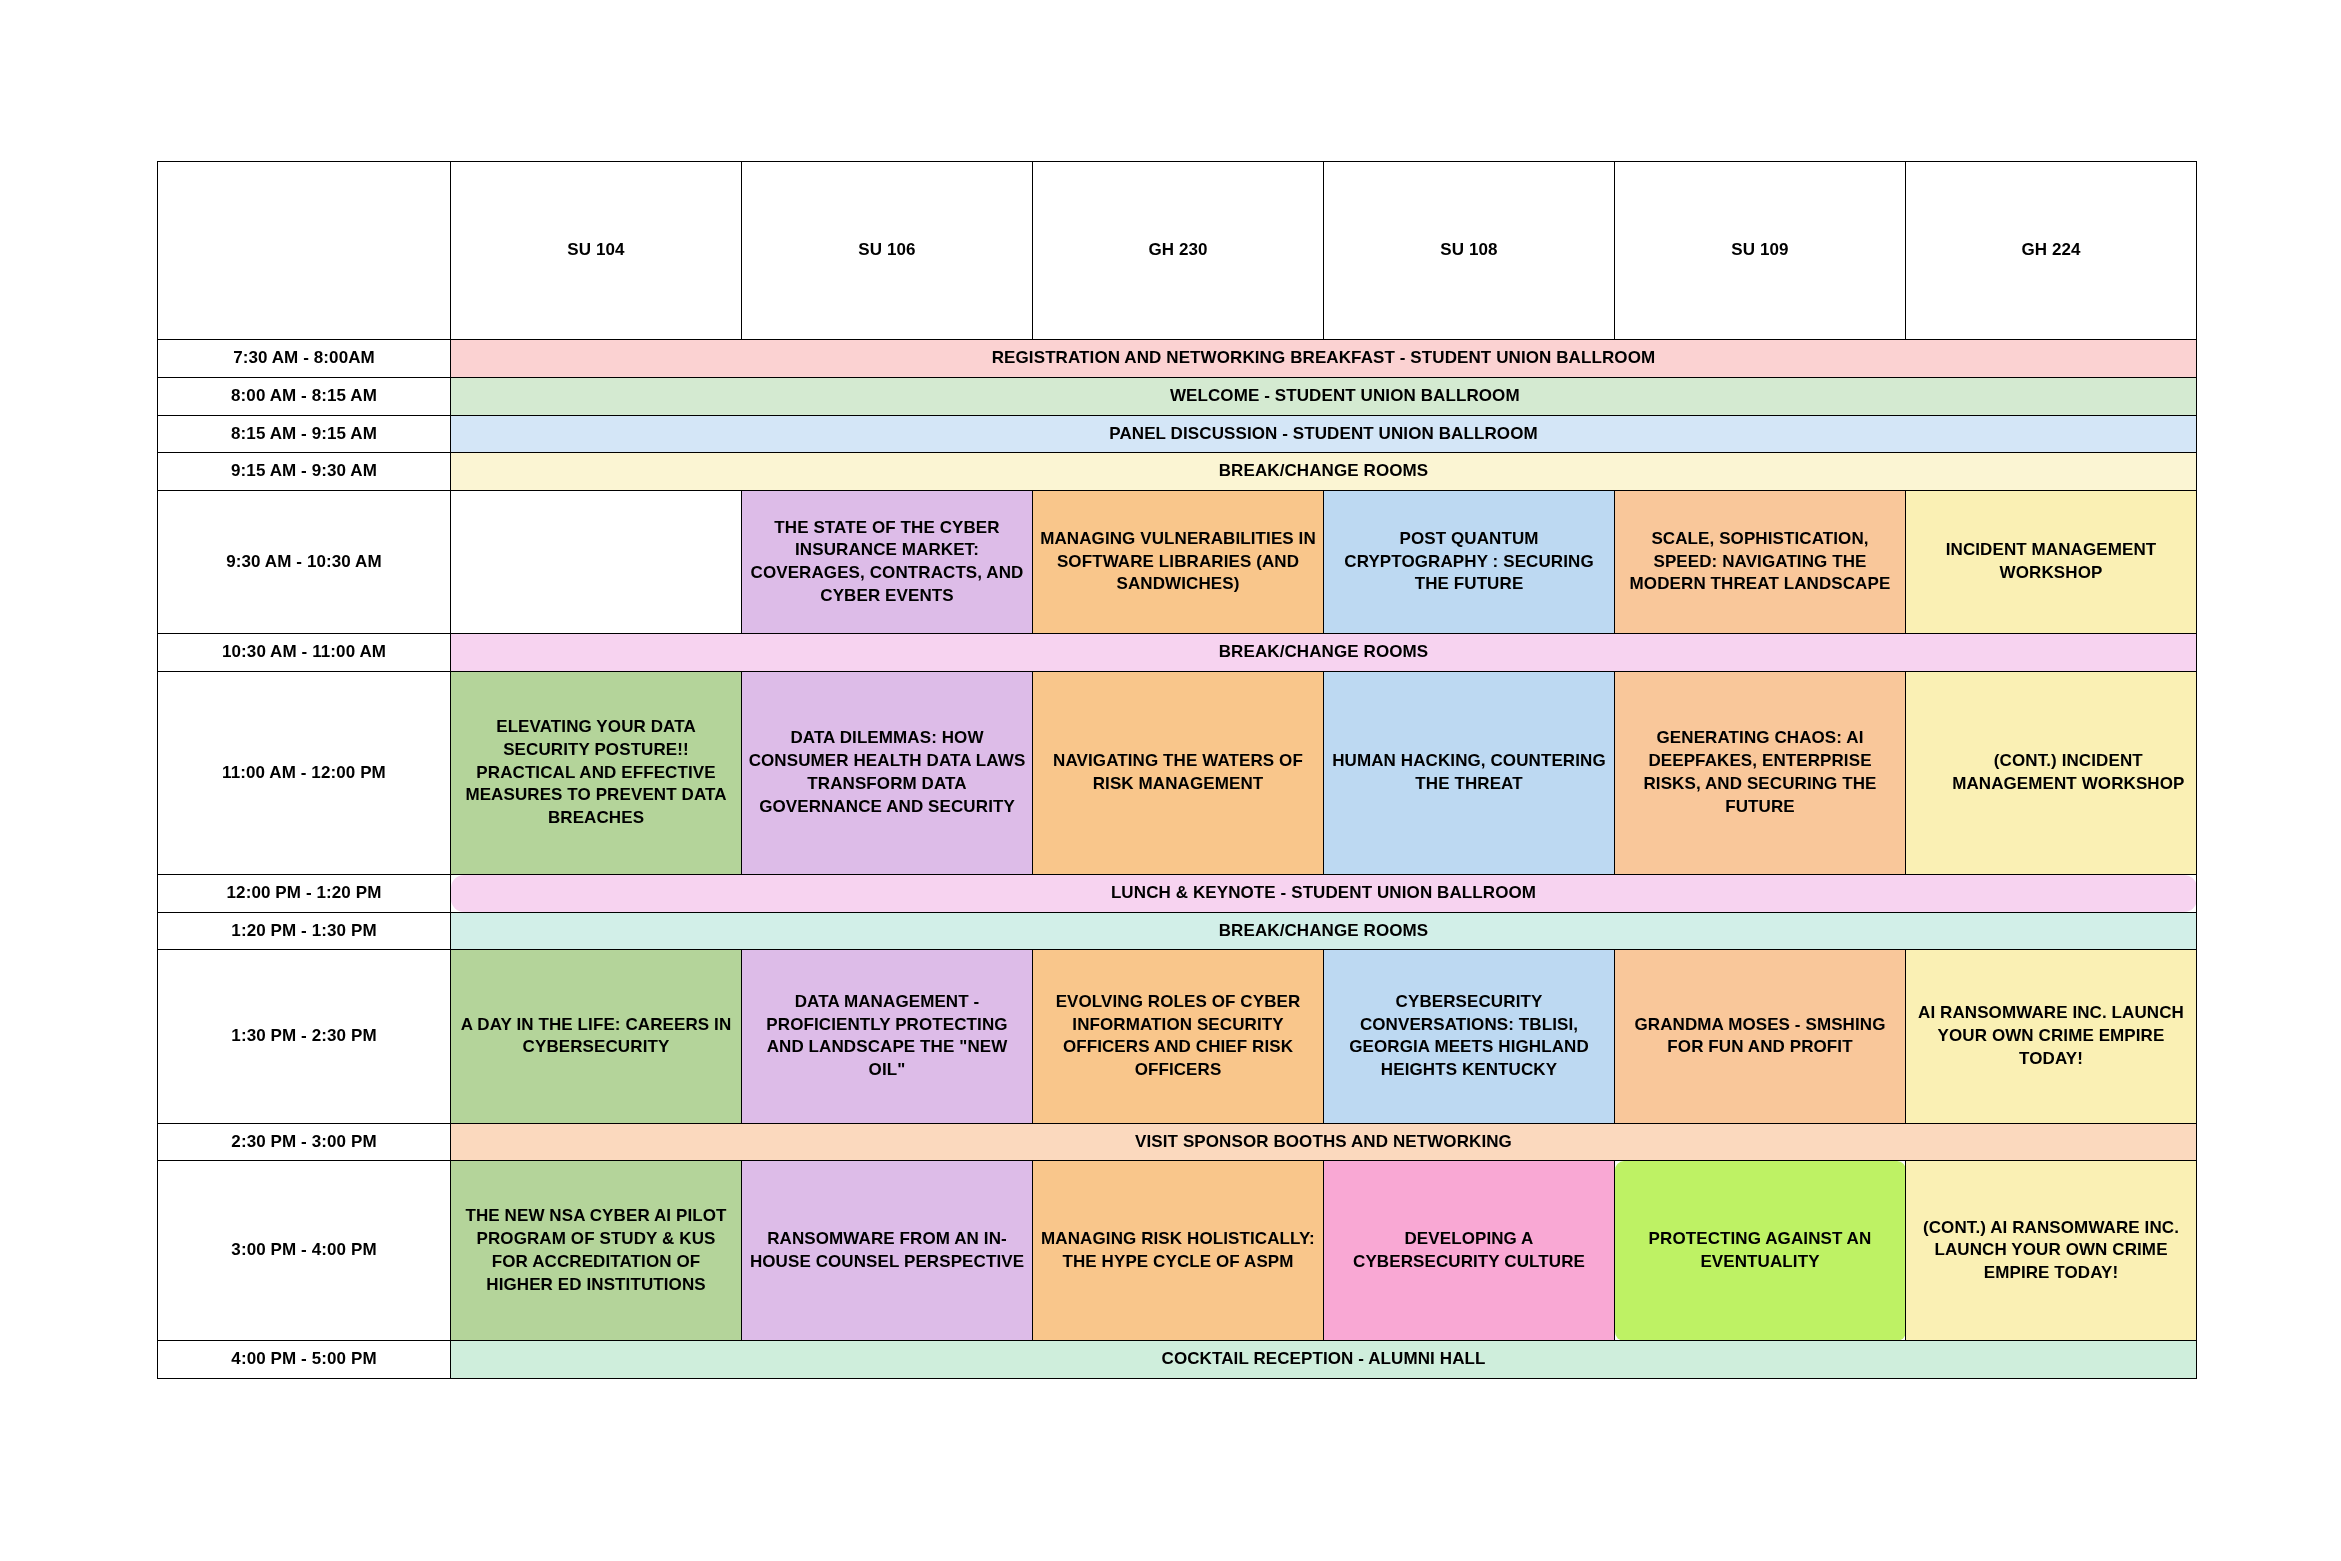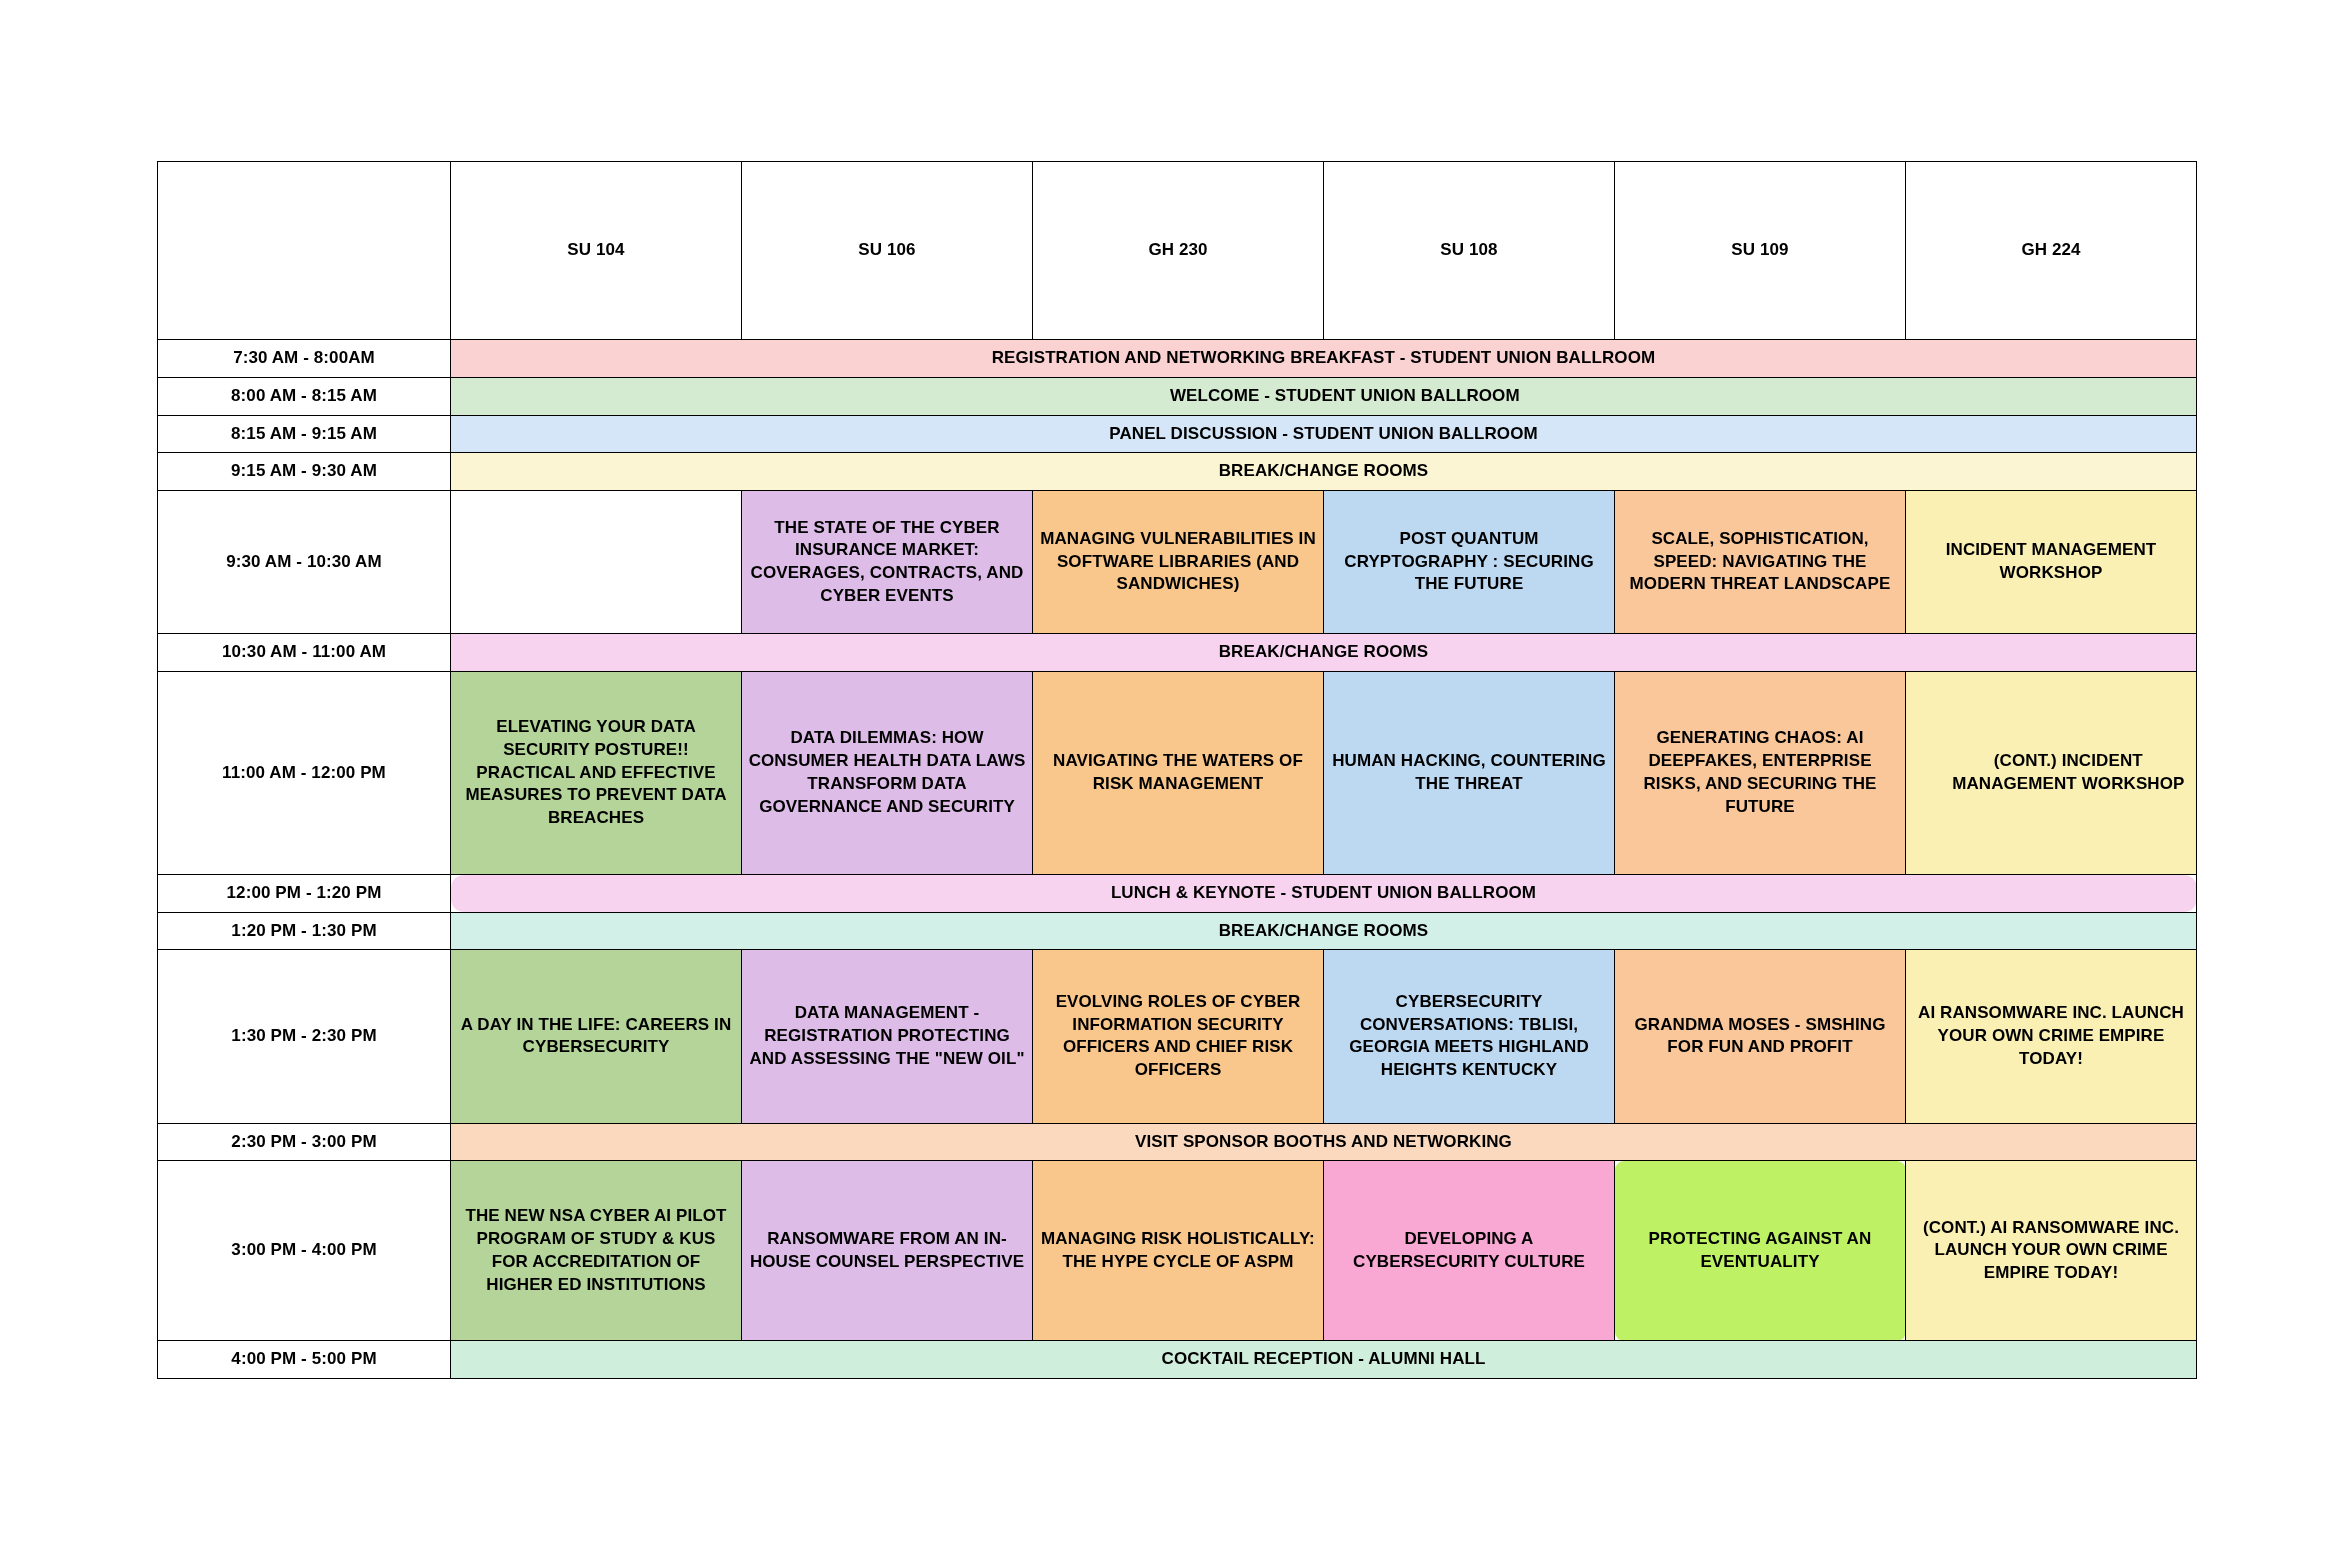--- a/index.html
+++ b/index.html
@@ -137,21 +137,21 @@
             <td class="time-cell full-row">12:00 PM - 1:20 PM</td>
             <td class="full-row" colspan="6" style="background: rgb(247, 211, 240); border-radius: 13px;">LUNCH &amp; KEYNOTE - STUDENT UNION BALLROOM</td>
           </tr>
           <tr>
             <td class="time-cell full-row">1:20 PM - 1:30 PM</td>
             <td class="full-row" colspan="6" style="background: rgb(210, 239, 232);">BREAK/CHANGE ROOMS</td>
           </tr>
           <tr class="row-tall3">
             <td class="time-cell">1:30 PM - 2:30 PM</td>
             <td style="background: rgb(180, 212, 154);">A DAY IN THE LIFE: CAREERS IN CYBERSECURITY</td>
-            <td style="background: rgb(221, 188, 232);">DATA MANAGEMENT - REGISTRATION PROTECTING AND ASSESSING THE "NEW OIL"</td>
+            <td style="background: rgb(221, 188, 232);">DATA MANAGEMENT - PROFICIENTLY PROTECTING AND LANDSCAPE THE "NEW OIL"</td>
             <td style="background: rgb(249, 198, 139);">EVOLVING ROLES OF CYBER INFORMATION SECURITY OFFICERS AND CHIEF RISK OFFICERS</td>
             <td style="background: rgb(189, 217, 242);">CYBERSECURITY CONVERSATIONS: TBLISI, GEORGIA MEETS HIGHLAND HEIGHTS KENTUCKY</td>
             <td style="background: rgb(249, 199, 154);">GRANDMA MOSES - SMSHING FOR FUN AND PROFIT</td>
             <td style="background: rgb(250, 240, 180);">AI RANSOMWARE INC. LAUNCH YOUR OWN CRIME EMPIRE TODAY!</td>
           </tr>
           <tr>
             <td class="time-cell full-row">2:30 PM - 3:00 PM</td>
             <td class="full-row" colspan="6" style="background: rgb(251, 217, 190);">VISIT SPONSOR BOOTHS AND NETWORKING</td>
           </tr>
           <tr class="row-tall4">

